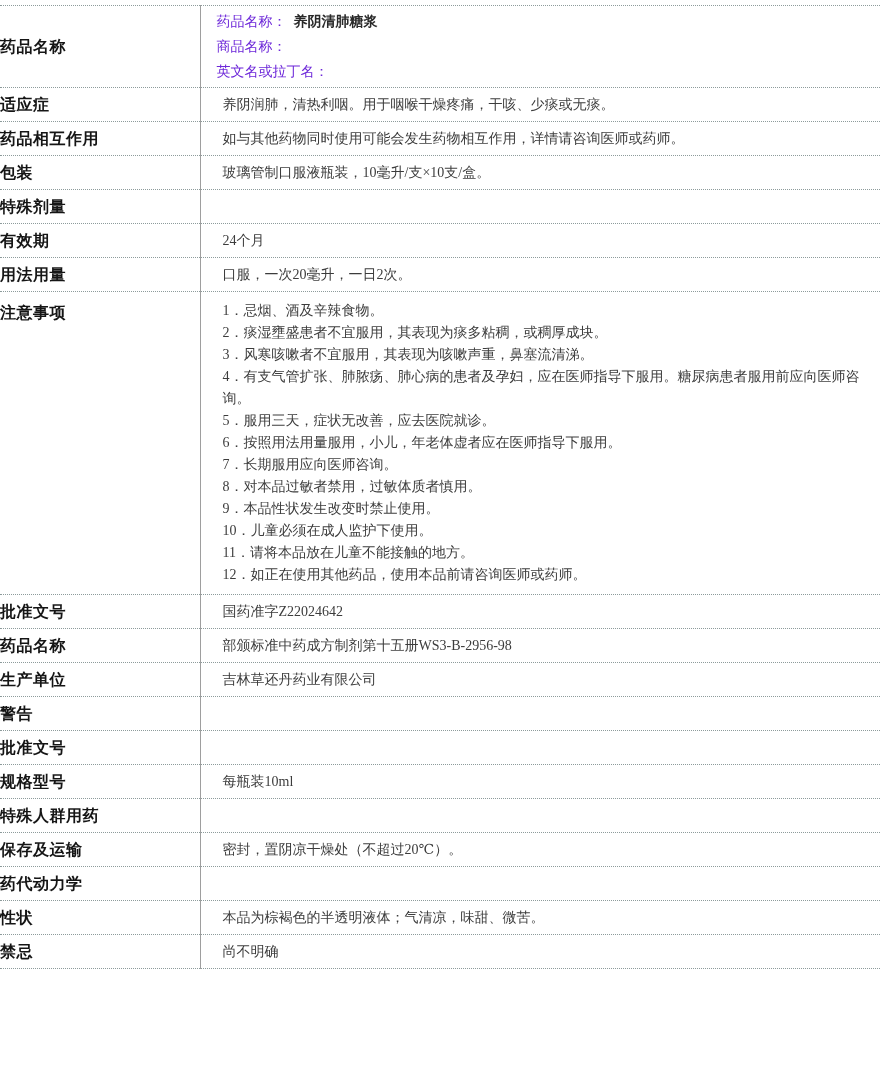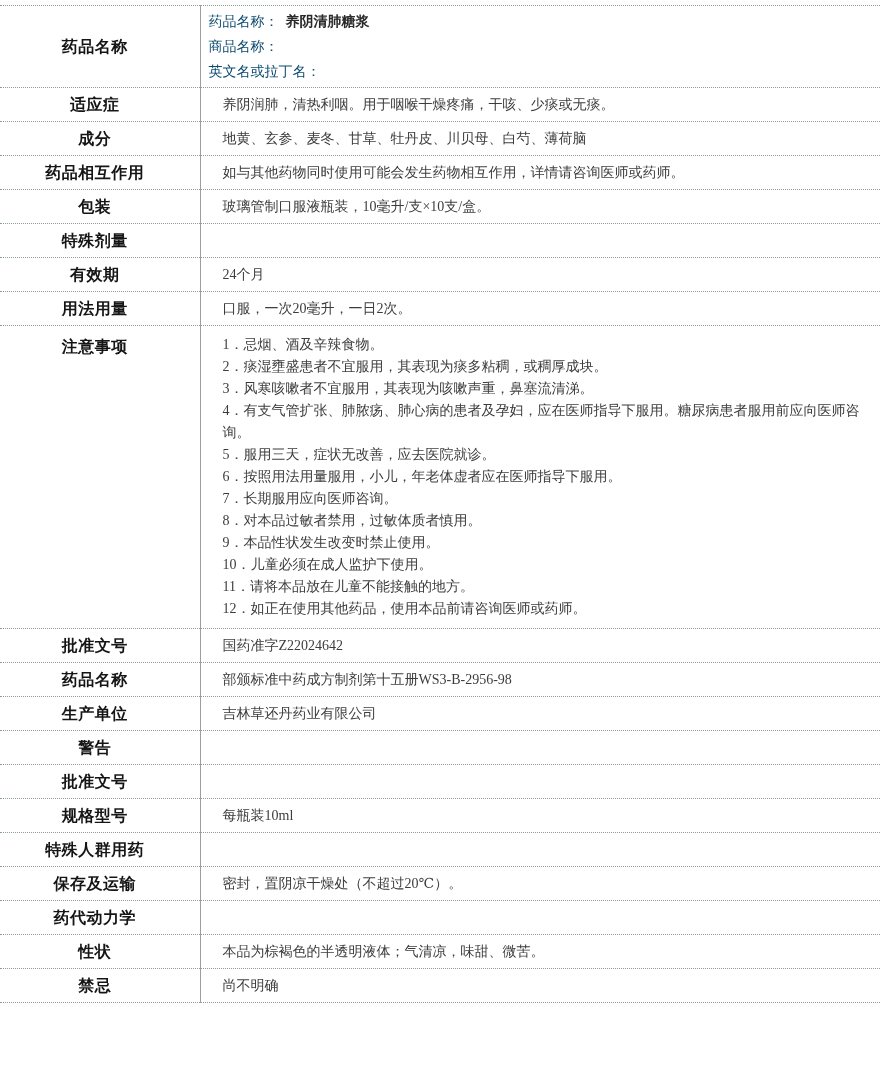--- a/index.html
+++ b/index.html
@@ -23,39 +23,39 @@
     border-bottom: 1px dotted #8d9b9b;
     height: 33px;
   }
   table.spec th {
     width: 200px;
     box-sizing: border-box;
     border-right: 1px solid #9e9e9e;
     font-weight: bold;
     font-size: 16px;
     color: #151515;
-    text-align: center;
+    text-align: left;
     vertical-align: middle;
     padding: 6px 10px 6px 0;
     line-height: 21px;
     letter-spacing: 0.5px;
   }
   table.spec td {
     font-size: 14px;
     color: #3c3c3c;
     vertical-align: middle;
     padding: 6px 12px 6px 22px;
     line-height: 19px;
   }
   tr.row-name td {
     padding: 3px 12px 3px 8px;
     line-height: 25px;
   }
   tr.row-name th { vertical-align: middle; }
-  .prefix { color: #0c4a6e; }
+  .prefix { color: #6d28d9; margin-left: 8px; }
   .drug-name {
     font-weight: bold;
     color: #2a2a2a;
     margin-left: 7px;
   }
   tr.notes-row th {
     vertical-align: top;
     padding-top: 10px;
   }
   tr.notes-row td {
@@ -79,24 +79,20 @@
         <th>药品名称</th>
         <td>
           <div><span class="prefix">药品名称：</span><span class="drug-name">养阴清肺糖浆</span></div>
           <div><span class="prefix">商品名称：</span></div>
           <div><span class="prefix">英文名或拉丁名：</span></div>
         </td>
       </tr>
     <tr>
           <th>适应症</th>
           <td>养阴润肺，清热利咽。用于咽喉干燥疼痛，干咳、少痰或无痰。</td>
-        </tr>
-        <tr>
-          <th>成分</th>
-          <td>地黄、玄参、麦冬、甘草、牡丹皮、川贝母、白芍、薄荷脑</td>
         </tr>
         <tr>
           <th>药品相互作用</th>
           <td>如与其他药物同时使用可能会发生药物相互作用，详情请咨询医师或药师。</td>
         </tr>
         <tr>
           <th>包装</th>
           <td>玻璃管制口服液瓶装，10毫升/支×10支/盒。</td>
         </tr>
         <tr>

